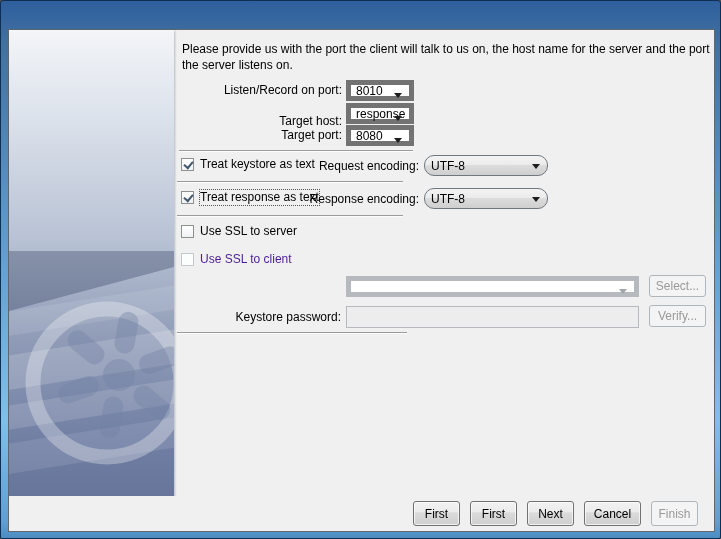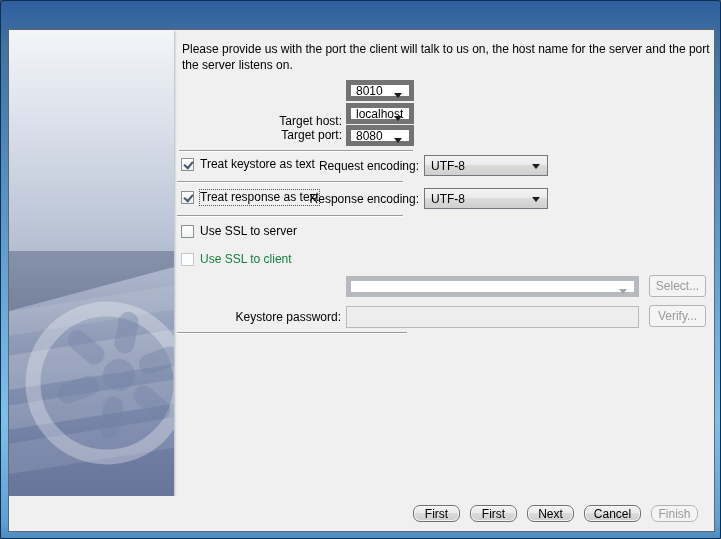--- a/index.html
+++ b/index.html
@@ -53,26 +53,26 @@
   .inner { position:absolute; left:7px; top:28px; width:707px; height:503px;
     border:1px solid #5f676f; background:#f0f0f0; }
   
   .sidebar { position:absolute; left:0; top:0; width:165px; height:466px; overflow:hidden;
     background:linear-gradient(180deg,#f3f5f8 0%,#dde3ec 18%,#b8c2d4 45%,#8d99b5 68%,#717fa4 88%,#67759a 100%);
     box-shadow:1px 1px 2px rgba(70,80,100,0.35); }
   .sidebar svg { position:absolute; left:0; bottom:0; }
   
   .lbl { position:absolute; height:15px; line-height:15px; white-space:nowrap; }
   .lbl.r { text-align:right; }
-  .lbl.dis { color:#15803d; }
+  .lbl.dis { color:#4c1d95; }
   .intro { position:absolute; left:173px; top:11px; width:535px; line-height:16px; }
   .sep { position:absolute; height:2px; border-top:1px solid #9b9b9b; border-bottom:1px solid #fdfdfd; }
   .combo-edit { position:absolute; height:21px; background:#fff; border:5px solid #737373;
     display:flex; align-items:center; padding-left:5px; }
-  .combo-drop { position:absolute; height:21px; border:1px solid #70777e; border-radius:0;
+  .combo-drop { position:absolute; height:21px; border:1px solid #70777e; border-radius:10px;
     background:linear-gradient(180deg,#f4f4f4 0%,#ebebeb 45%,#dddddd 46%,#cfcfcf 100%);
     display:flex; align-items:center; padding-left:6px; }
   .combo-edit .arr, .combo-drop .arr { position:absolute; right:7px; top:8px; width:0; height:0;
     border-left:4px solid transparent; border-right:4px solid transparent; border-top:5px solid #1d1d1d; }
   .combo-edit.dis { border-color:#b6babf; }
   .combo-edit.dis .arr { border-top-color:#a0a6ac; }
   .field { position:absolute; height:22px; background:#ededed; border:1px solid #b6babf; }
   .cb { position:absolute; width:13px; height:13px; border:1px solid #8e8f8f;
     background:linear-gradient(180deg,#fefefe,#eff2f4); }
   .cb.checked::after { content:""; position:absolute; left:2px; top:2px; width:7px; height:4px;
@@ -81,21 +81,21 @@
   .dotted { outline:1px dotted #555; }
   .btn { border:1px solid #707070; border-radius:3px; color:#000;
     background:linear-gradient(180deg,#f2f2f2 0%,#ebebeb 45%,#dbdbdb 46%,#cfcfcf 100%);
     box-shadow:inset 0 0 0 1px rgba(255,255,255,0.7);
     display:flex; align-items:center; justify-content:center; font-size:12px; cursor:default; }
   .btn.disabled { border-color:#b0b5ba; color:#9a9a9a; background:#f4f4f4; box-shadow:none; }
   .side-btn { position:absolute; width:57px; height:22px; }
   
   .bottombar { position:absolute; left:0; top:466px; width:100%; height:35px; background:#f0f0f0;
     display:flex; align-items:center; justify-content:flex-end; gap:10px; padding-right:16px; }
-  .navbtn { width:47px; height:17px;border-radius:7px; }
+  .navbtn { width:47px; height:25px; }
   .navbtn.wide { width:57px; }
 </style>
 </head>
 <body>
 
 <div class="screen">
 
 
   <div class="inner">
 
@@ -118,28 +118,29 @@
             <rect x="-10" y="-64" width="20" height="42" rx="10" transform="rotate(190)"></rect>
             <rect x="-10" y="-64" width="20" height="42" rx="10" transform="rotate(250)"></rect>
             <rect x="-10" y="-64" width="20" height="42" rx="10" transform="rotate(310)"></rect>
           </g>
         </g>
       </svg>
     </div>
 
     <div class="intro">Please provide us with the port the client will talk to us on, the host name for the server and the port the server listens on.</div>
 
+    <div class="lbl r" style="left:133px; top:53px; width:200px;">Listen/Record on port:</div>
     <div class="combo-edit" style="left:337px; top:50px; width:68px;">
       <span>8010</span>
       <span class="arr"></span>
     </div>
 
     <div class="lbl r" style="left:133px; top:76px; width:200px;margin-top:8px;">Target host:</div>
     <div class="combo-edit" style="left:337px; top:73px; width:68px;">
-      <span>localhost</span>
+      <span>response</span>
       <span class="arr"></span>
     </div>
 
     <div class="lbl r" style="left:133px; top:98px; width:200px;">Target port:</div>
     <div class="combo-edit" style="left:337px; top:95px; width:68px;">
       <span>8080</span>
       <span class="arr"></span>
     </div>
 
     <div class="sep" style="left:170px; top:120px; width:234px;"></div>

